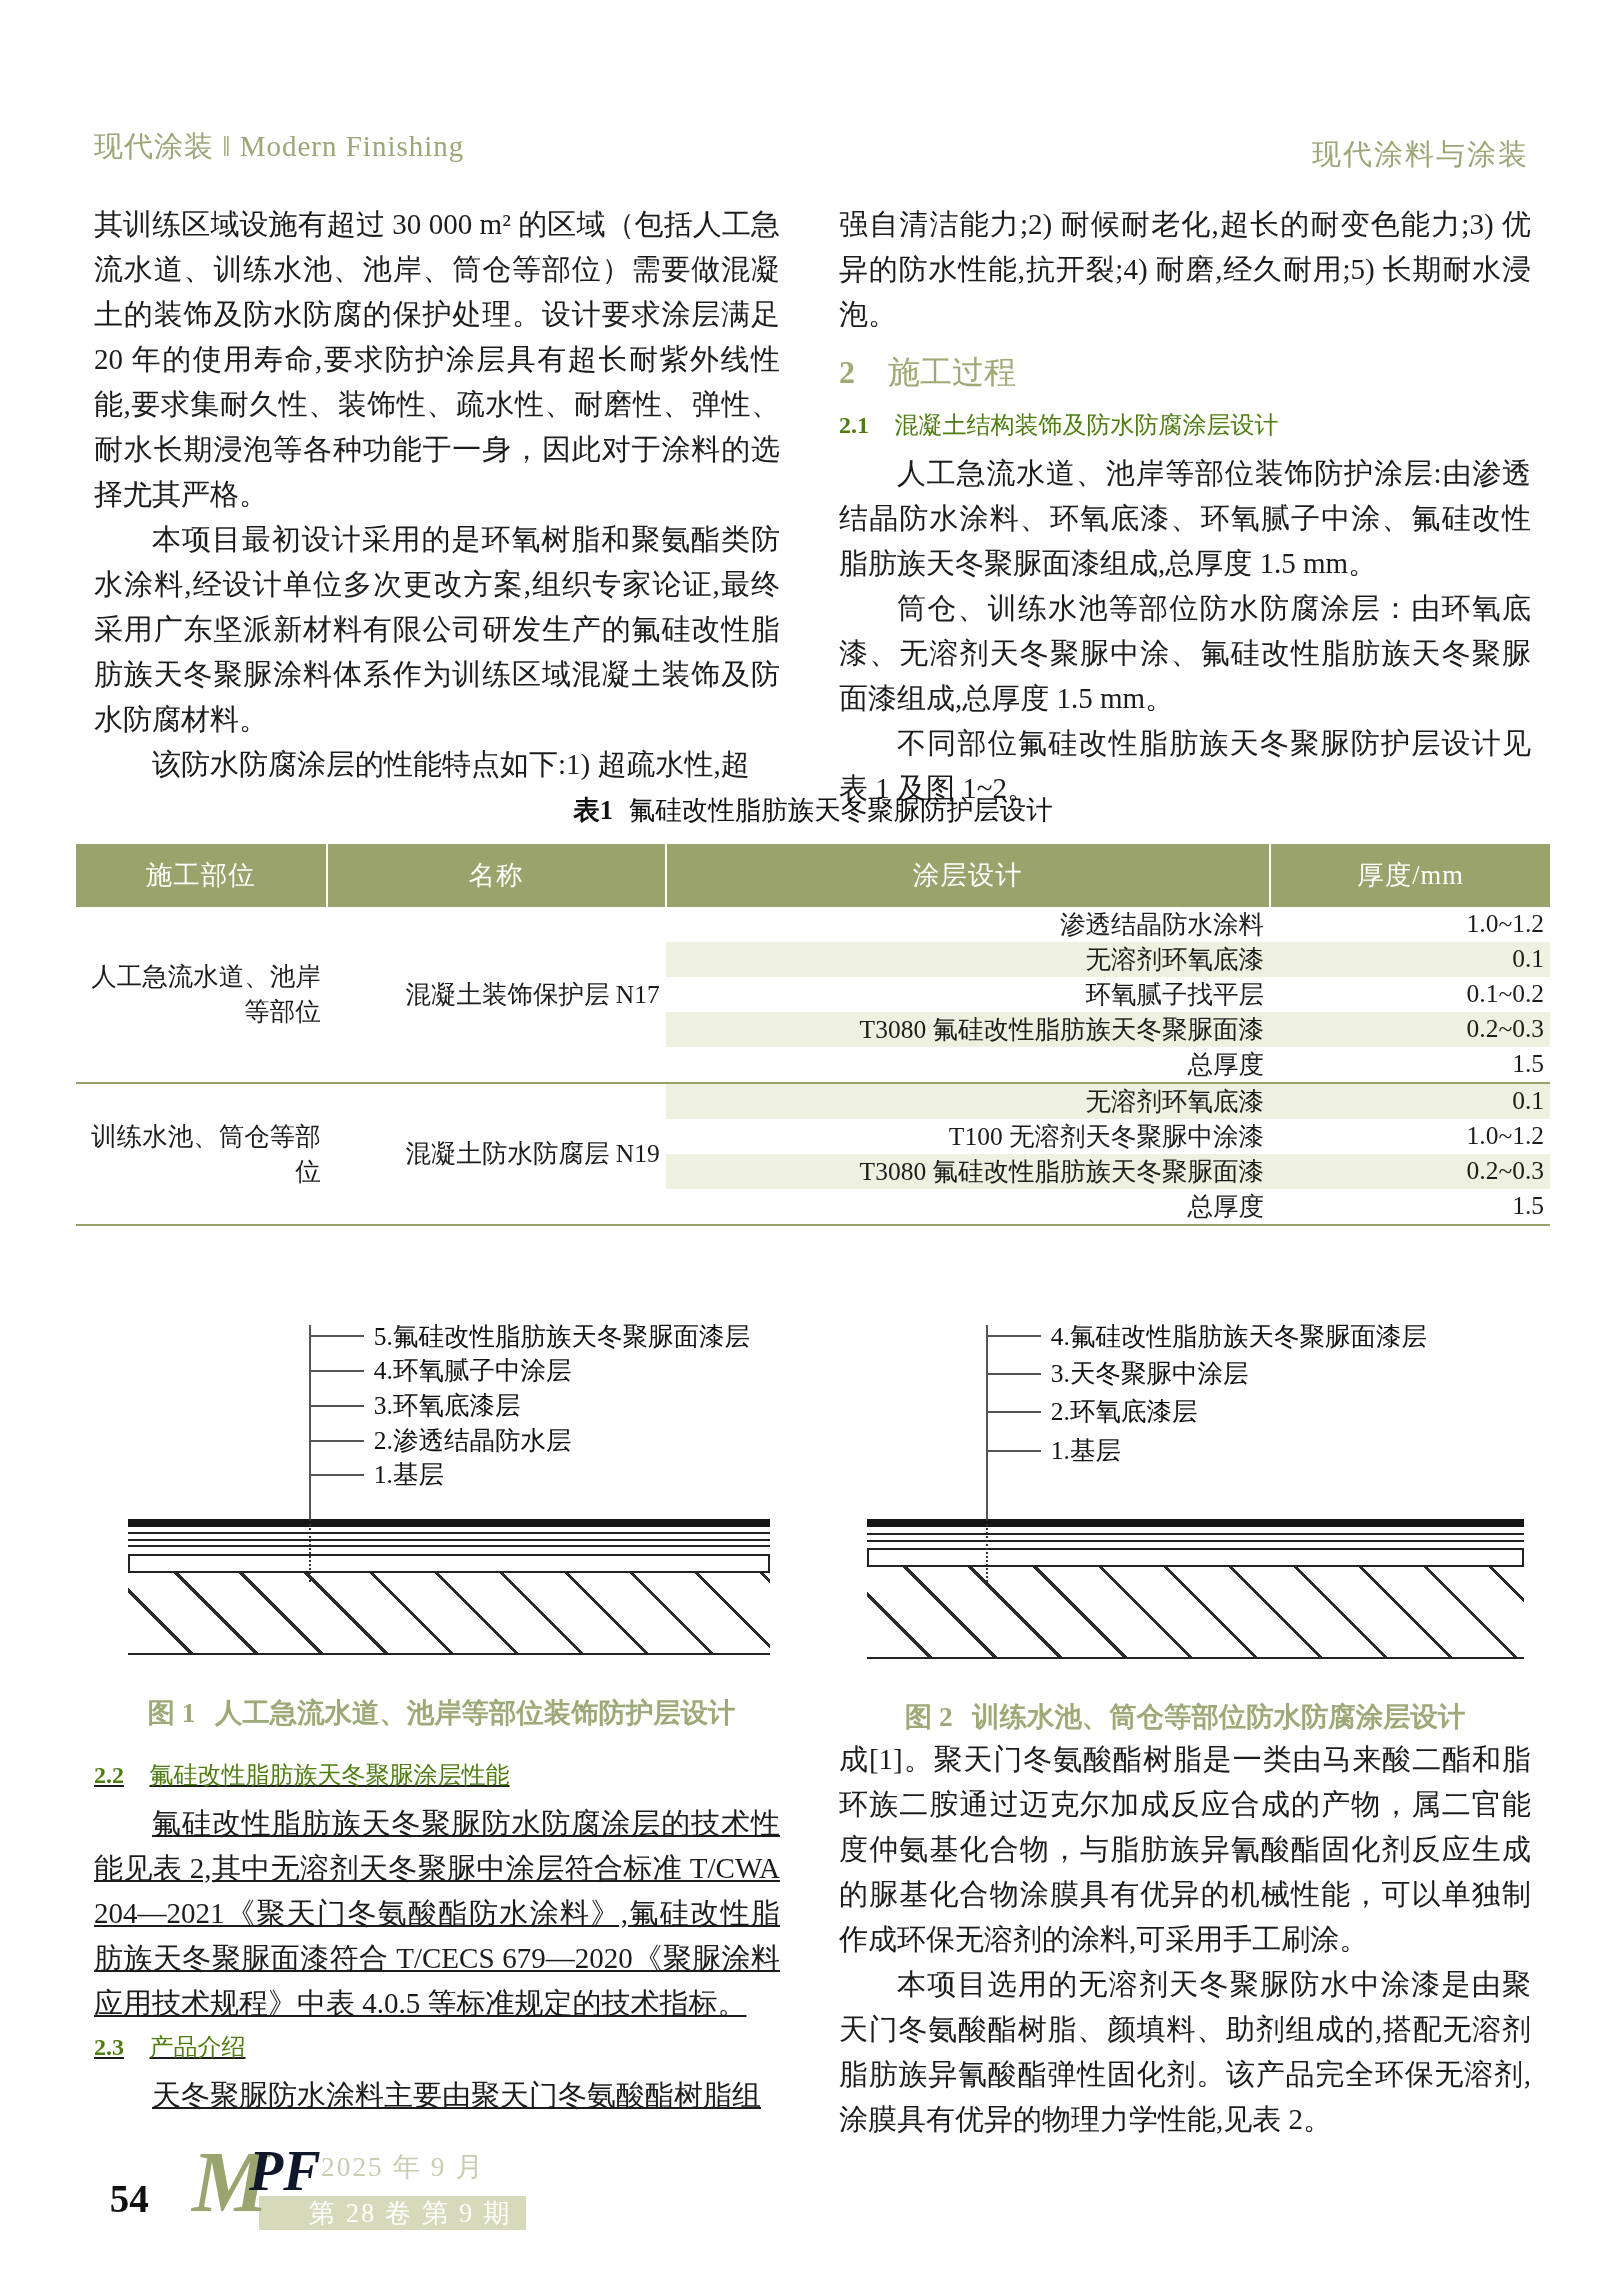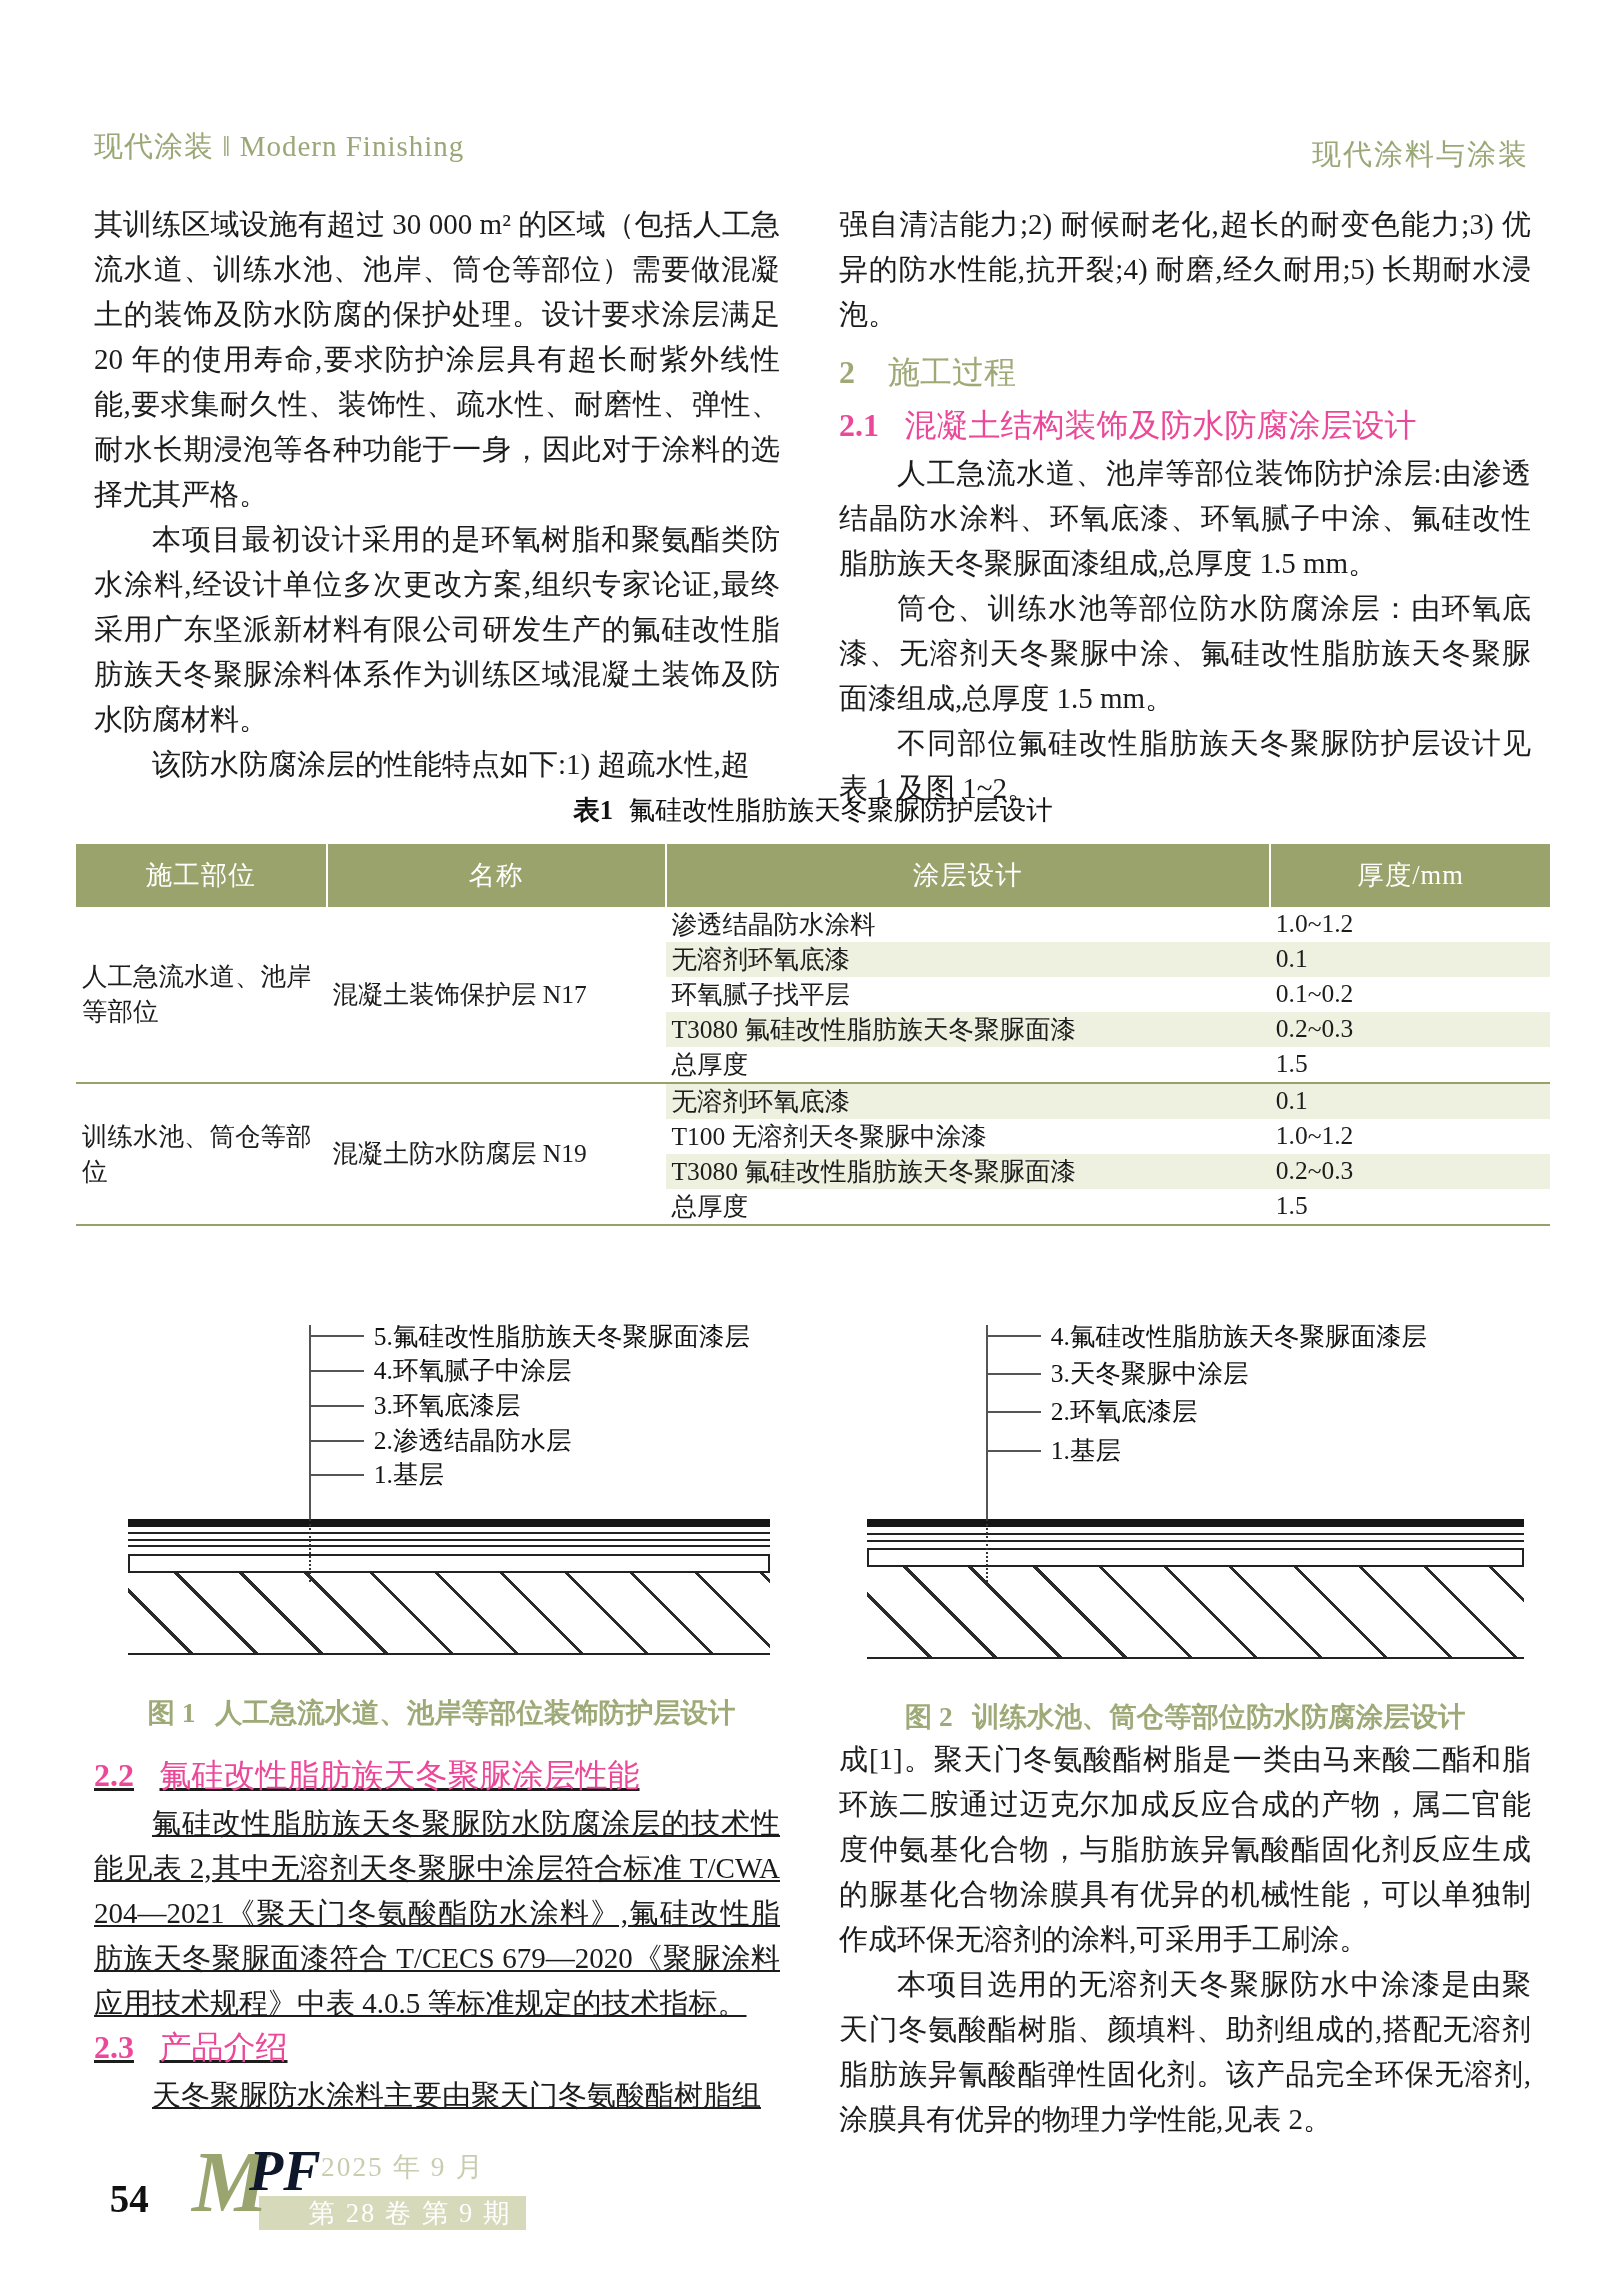--- a/index.html
+++ b/index.html
@@ -17,34 +17,34 @@
   .col{position:absolute;font-size:29px;line-height:45px;text-align:justify;}
   .col p{margin:0;}
   .col p.ind{text-indent:2em;}
   .col-lt{left:94px;top:202px;width:686px;}
   .col-rt{left:839px;top:202px;width:692px;}
   .col-lb{left:94px;top:1754px;width:686px;text-decoration:underline;}
   .col-rb{left:839px;top:1737px;width:692px;}
 
   .h2{color:#9fa976;font-size:32px;margin:9.8px 0 5.9px;line-height:51px;}
   .h2 .num{font-weight:bold;margin-right:33px;}
-  .h3{color:#ec4899;font-size:32px;margin:0 0 3.9px;line-height:43px;}
+  .h3{color:#4d7c0f;font-size:24px;margin:0 0 3.9px;line-height:43px;}
   .h3 .num{font-weight:bold;margin-right:25.5px;}
 
   
   .tbl-wrap{position:absolute;left:76px;top:792px;width:1474px;}
   .tbl-title{text-align:center;font-size:26.5px;margin-bottom:15.7px;color:#111;}
   .tbl-title .tlabel{font-weight:bold;margin-right:15.7px;}
   table.t1{width:100%;border-collapse:collapse;font-size:25.5px;border-bottom:2.9px solid #98a168;}
   table.t1 th{
     background:#9aa36c;color:#ffffff;font-weight:normal;height:61px;
     font-size:26.5px;letter-spacing:1px;
   }
   table.t1 th + th{border-left:2.9px solid #ffffff;}
-  table.t1 td{height:30px;text-align:left;vertical-align:middle;padding:0 5.9px;}
+  table.t1 td{height:30px;text-align:right;vertical-align:middle;padding:0 5.9px;}
   table.t1 .tint{background:#eef0e0;}
   table.t1 tr.sep td{border-top:2px solid #98a168;}
   .cw1{width:17%;} .cw2{width:23%;} .cw3{width:41%;} .cw4{width:19%;}
 
   
   .fig{position:absolute;}
   .fig1{left:108px;top:1311px;width:667px;}
   .fig2{left:839px;top:1311px;width:692px;}
   .callouts{position:relative;height:208px;}
   .vline{position:absolute;width:2px;background:#555;top:13.7px;}

